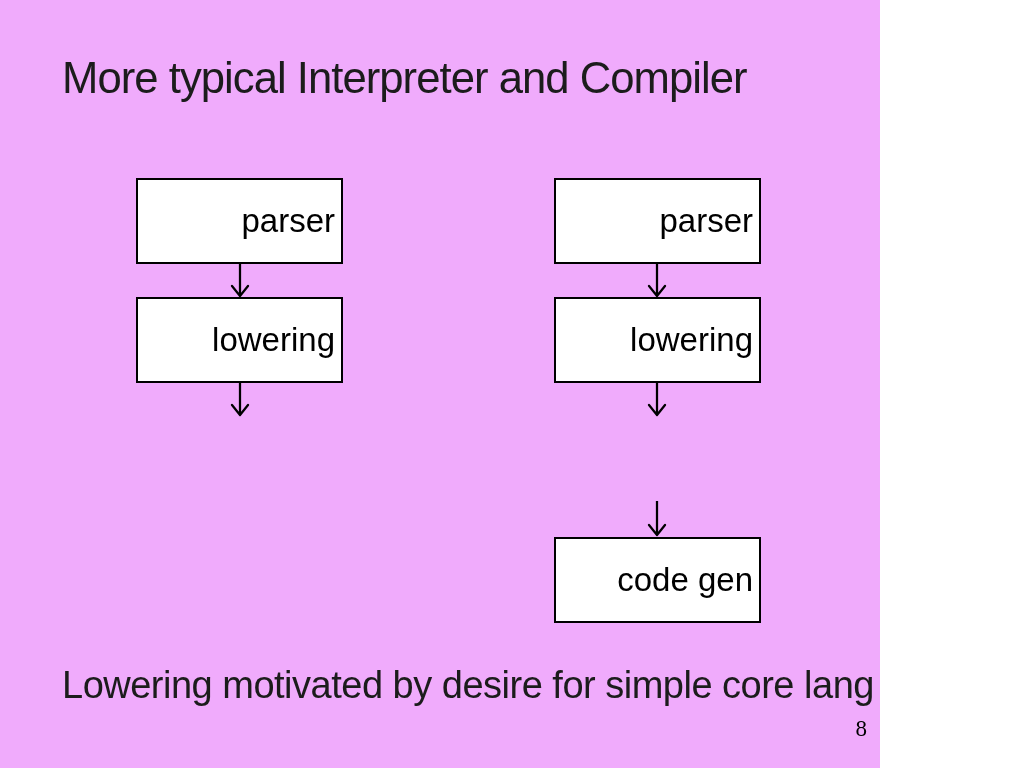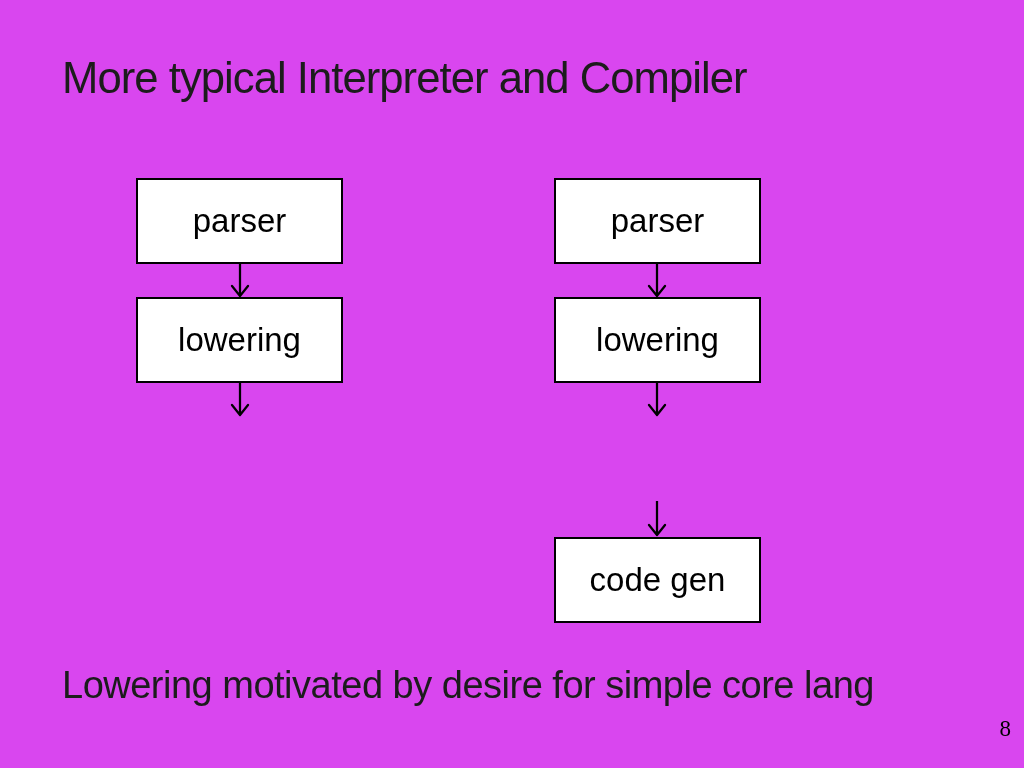--- a/index.html
+++ b/index.html
@@ -1,21 +1,21 @@
 <!DOCTYPE html>
 <html><head>
 <meta charset="utf-8">
 <style>
   * { margin: 0; padding: 0; box-sizing: border-box; }
   html, body { background: #ffffff; }
   .slide {
     position: relative;
-    width: 1024px;
+    width: 880px;
     height: 768px;
-    background: #d946ef;
+    background: #f0abfc;
     overflow: hidden;
     font-family: "Liberation Sans", sans-serif;
   }
   .slide-title {
     position: absolute;
     left: 62px;
     top: 52px;
     font-size: 45px;
     font-weight: 400;
     color: #1c1c1c;
@@ -25,26 +25,26 @@
     transform-origin: 0 50%;
   }
   .flow-box {
     position: absolute;
     width: 207px;
     height: 86px;
     border: 2px solid #000000;
     background: #ffffff;
     display: flex;
     align-items: center;
-    justify-content: center;
+    justify-content: flex-end;
     text-align: center;
     font-size: 33px;
     line-height: 1.12;
     color: #000000;
-    padding: 0 14px;
+    padding: 0 6px;
   }
   
   .l-col { left: 136px; }
   .box-l-parser      { top: 178px; }
   .box-l-lowering    { top: 297px; }
   .box-l-interpreter { top: 417px; }
   
   .r-col { left: 554px; }
   .box-r-parser   { top: 178px; }
   .box-r-lowering { top: 297px; }

